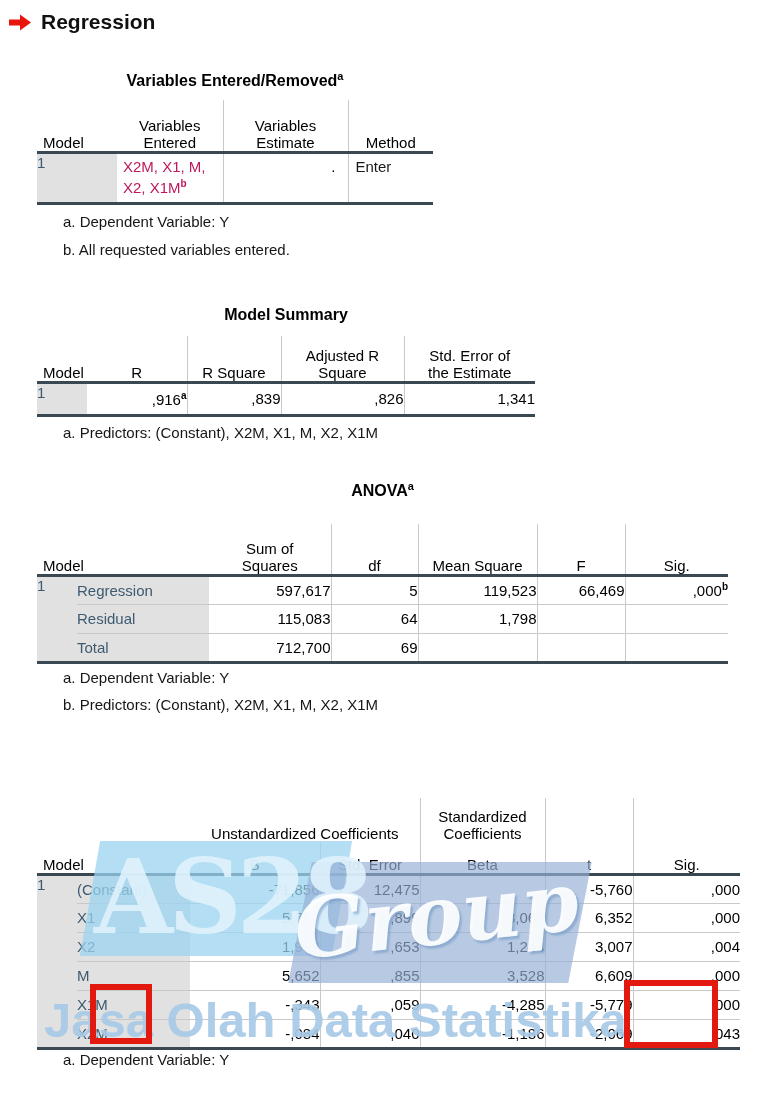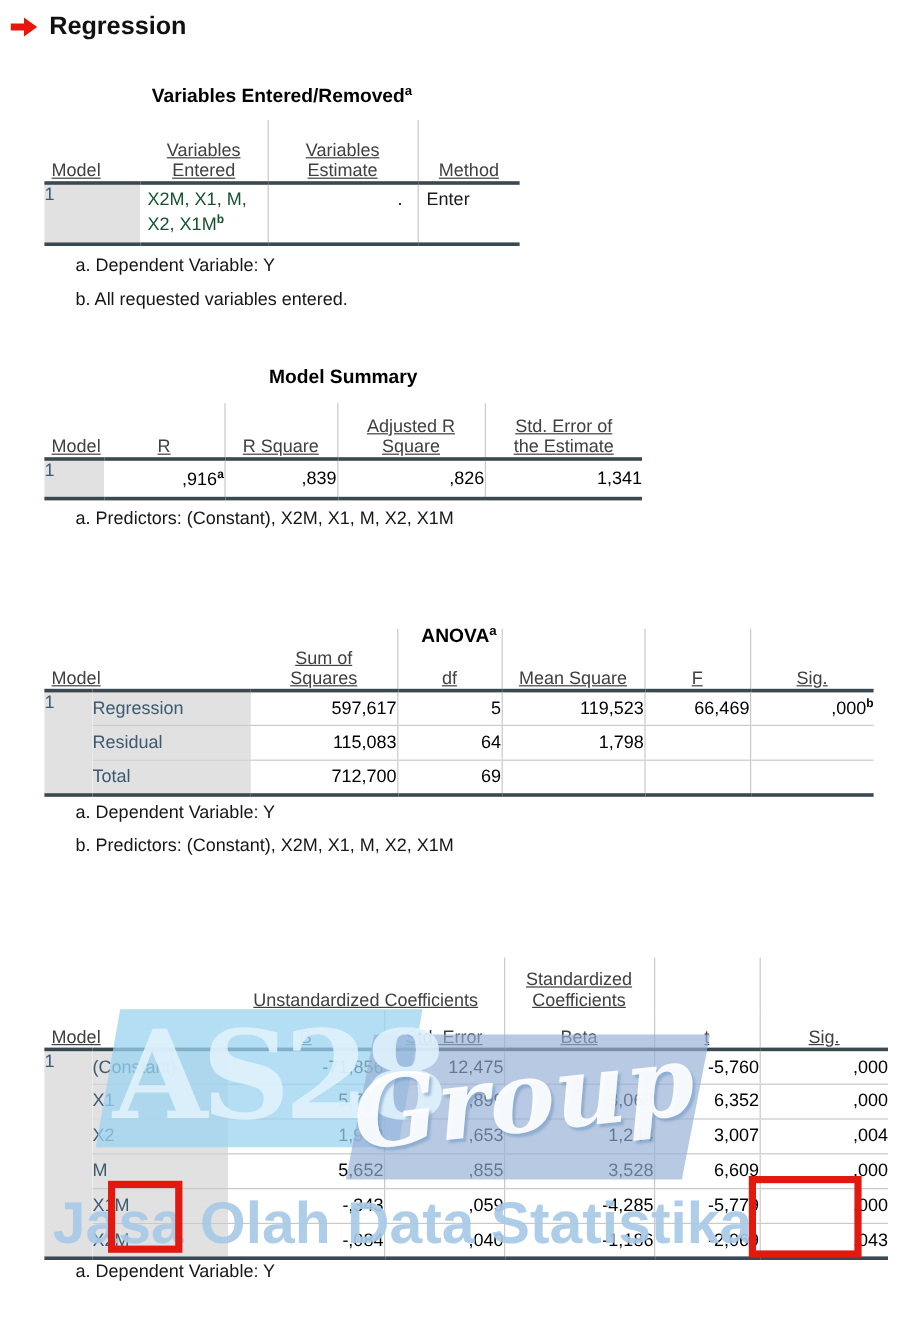--- a/index.html
+++ b/index.html
@@ -8,21 +8,21 @@
   .abs{position:absolute;}
   
   .main-title{font-size:21px;font-weight:bold;color:#111;letter-spacing:0px;}
   
   .tbl-title{font-size:16px;font-weight:bold;color:#000;text-align:center;}
   .tbl-title sup{font-size:11px;font-weight:bold;}
   .fn{font-size:15px;color:#161616;}
   
   table.spss{border-collapse:collapse;table-layout:fixed;font-size:15px;}
   table.spss td{padding:0;overflow:hidden;}
-  .hdr{color:#404040;vertical-align:bottom;text-align:center;padding-bottom:4px;text-decoration:underline;}
+  .hdr{color:#000000;vertical-align:bottom;text-align:center;padding-bottom:4px;}
   .hdr.left{text-align:left;padding-left:6px;}
   .hline{display:block;line-height:17px;}
   .thick-b{border-bottom:3px solid #3a4852;}
   .thin-b{border-bottom:1px solid #c9c9c9;}
   .thin-l{border-left:1px solid #c9c9c9;}
   .gray{background:#e1e1e1;}
   .lbl{color:#3d5a70;padding-left:5px;text-align:left;}
   .mod{color:#3d5a70;vertical-align:top;padding:4px 0 0 7px;text-align:left;}
   .num{text-align:right;color:#000;}
   td sup{font-size:10px;font-weight:bold;}
@@ -78,21 +78,21 @@
         <span class="hline">Entered</span>
       </td>
       <td class="hdr thick-b thin-l">
         <span class="hline">Variables</span>
         <span class="hline">Estimate</span>
       </td>
       <td class="hdr thick-b thin-l">Method</td>
     </tr>
     <tr style="height:51px;">
       <td class="gray mod thick-b">1</td>
-      <td class="thick-b" style="vertical-align:top;padding:4px 0 0 6px;color:#14532d;margin-top:12px;">
+      <td class="thick-b" style="vertical-align:top;padding:4px 0 0 6px;color:#be185d;margin-top:12px;">
         <span class="hline">X2M, X1, M,</span>
         <span class="hline"><span>X2, X1M</span><sup>b</sup></span>
       </td>
       <td class="thick-b thin-l" style="vertical-align:top;text-align:right;padding:4px 12px 0 0;">.</td>
       <td class="thick-b thin-l" style="vertical-align:top;padding:4px 0 0 7px;color:#1a1a1a;">Enter</td>
     </tr>
   </tbody>
     </table>
 
   <div class="abs fn" style="left:63px;top:213px;">a. Dependent Variable: Y</div>
@@ -127,21 +127,21 @@
       <td class="num thick-b pr6"><span>,916</span><sup>a</sup></td>
       <td class="num thick-b thin-l pr6">,839</td>
       <td class="num thick-b thin-l pr6">,826</td>
       <td class="num thick-b thin-l pr6">1,341</td>
     </tr>
   </tbody>
     </table>
 
   <div class="abs fn" style="left:63px;top:424px;">a. Predictors: (Constant), X2M, X1, M, X2, X1M</div>
 
-  <div class="abs tbl-title" style="left:37px;top:520px;width:691px;">
+  <div class="abs tbl-title" style="left:37px;top:480px;width:691px;">
     <span>ANOVA</span><sup>a</sup>
   </div>
 
   <table class="spss abs" style="left:37px;top:524px;width:691px;">
     <colgroup>
         <col style="width:40px">
         <col style="width:132px">
         <col style="width:122px">
         <col style="width:87px">
         <col style="width:119px">

